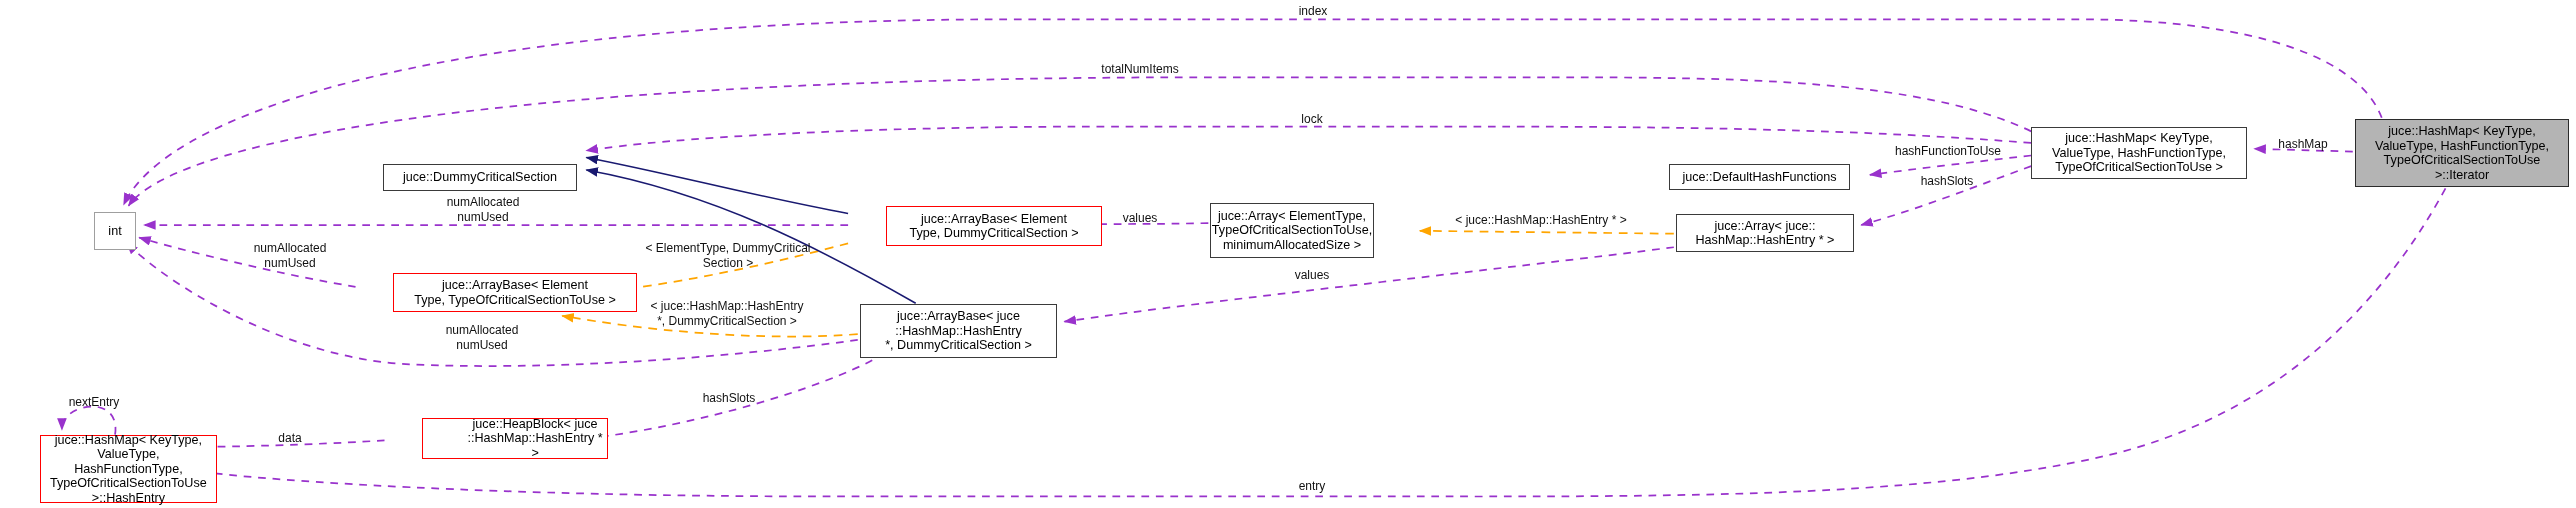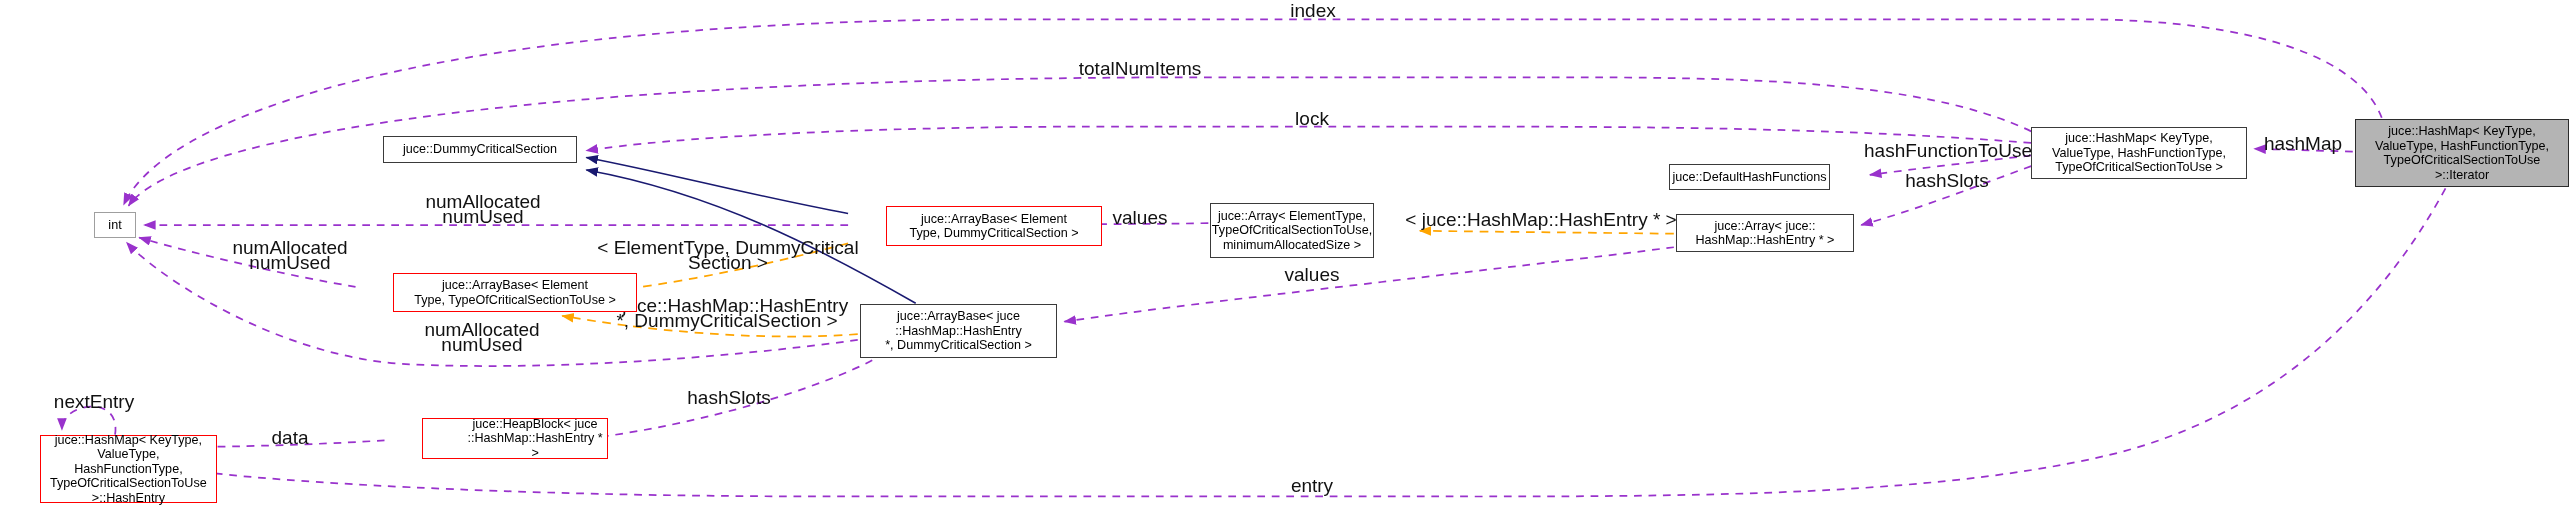--- a/index.html
+++ b/index.html
@@ -27,21 +27,21 @@
     padding:1.9px 3.9px;
     z-index:3;
   }
   .node.red{border:1.9px solid #ff0000;margin-left:36px;}
   .node.current{background:#b4b4b4;border:1.9px solid #2b2b2b;}
   .node.plain{border:1px solid #9f9f9f;}
   .elabel{
     position:absolute;
     transform:translateX(-50%);
     color:#111111;
-    font-size:19px;
+    font-size:12px;
     line-height:14.5px;
     text-align:center;
     white-space:pre-line;
     z-index:2;
   }
   path.use{stroke:#9932cc;stroke-width:1.8;fill:none;stroke-dasharray:8 7;}
   path.tmpl{stroke:#ffa500;stroke-width:1.8;fill:none;stroke-dasharray:9 7;}
   path.inh{stroke:#191970;stroke-width:1.6;fill:none;}
 </style>
 </head>
@@ -79,39 +79,39 @@
     <path class="use" d="M 119,450 C 122,431 111,421 96,421 C 81,421 64,429 64,445" marker-end="url(#ap)"></path>
 
     <path class="tmpl" d="M 878,252 C 810,270 715,292 632,301" marker-end="url(#ao)"></path>
     <path class="tmpl" d="M 888,346 C 780,354 662,341 582,327" marker-end="url(#ao)"></path>
     <path class="tmpl" d="M 1733,242 C 1650,241 1555,240 1470,239" marker-end="url(#ao)"></path>
 
     <path class="inh" d="M 878,221 C 780,203 700,181 607,163" marker-end="url(#ab)"></path>
     <path class="inh" d="M 948,314 C 850,258 740,200 607,176" marker-end="url(#ab)"></path>
   </svg>
 
-  <div class="node plain" style="left:94px;top:212px;width:42px;height:26px;">int</div>
+  <div class="node plain" style="left:94px;top:212px;width:42px;height:38px;">int</div>
 
-  <div class="node" style="left:383px;top:136px;width:194px;height:27px;">juce::DummyCriticalSection</div>
+  <div class="node" style="left:383px;top:164px;width:194px;height:27px;">juce::DummyCriticalSection</div>
 
   <div class="node red" style="left:850px;top:206px;width:216px;height:40px;">juce::ArrayBase&lt; Element
 Type, DummyCriticalSection &gt;</div>
 
   <div class="node red" style="left:357px;top:273px;width:244px;height:39px;">juce::ArrayBase&lt; Element
 Type, TypeOfCriticalSectionToUse &gt;</div>
 
   <div class="node" style="left:860px;top:304px;width:197px;height:54px;">juce::ArrayBase&lt; juce
 ::HashMap::HashEntry
 *, DummyCriticalSection &gt;</div>
 
   <div class="node" style="left:1210px;top:203px;width:164px;height:55px;">juce::Array&lt; ElementType,
 TypeOfCriticalSectionToUse,
 minimumAllocatedSize &gt;</div>
 
-  <div class="node" style="left:1669px;top:164px;width:161px;height:26px;">juce::DefaultHashFunctions</div>
+  <div class="node" style="left:1669px;top:164px;width:181px;height:26px;">juce::DefaultHashFunctions</div>
 
   <div class="node" style="left:1676px;top:214px;width:178px;height:38px;">juce::Array&lt; juce::
 HashMap::HashEntry * &gt;</div>
 
   <div class="node" style="left:2031px;top:127px;width:216px;height:52px;">juce::HashMap&lt; KeyType,
 ValueType, HashFunctionType,
 TypeOfCriticalSectionToUse &gt;</div>
 
   <div class="node current" style="left:2355px;top:119px;width:214px;height:68px;">juce::HashMap&lt; KeyType,
 ValueType, HashFunctionType,

